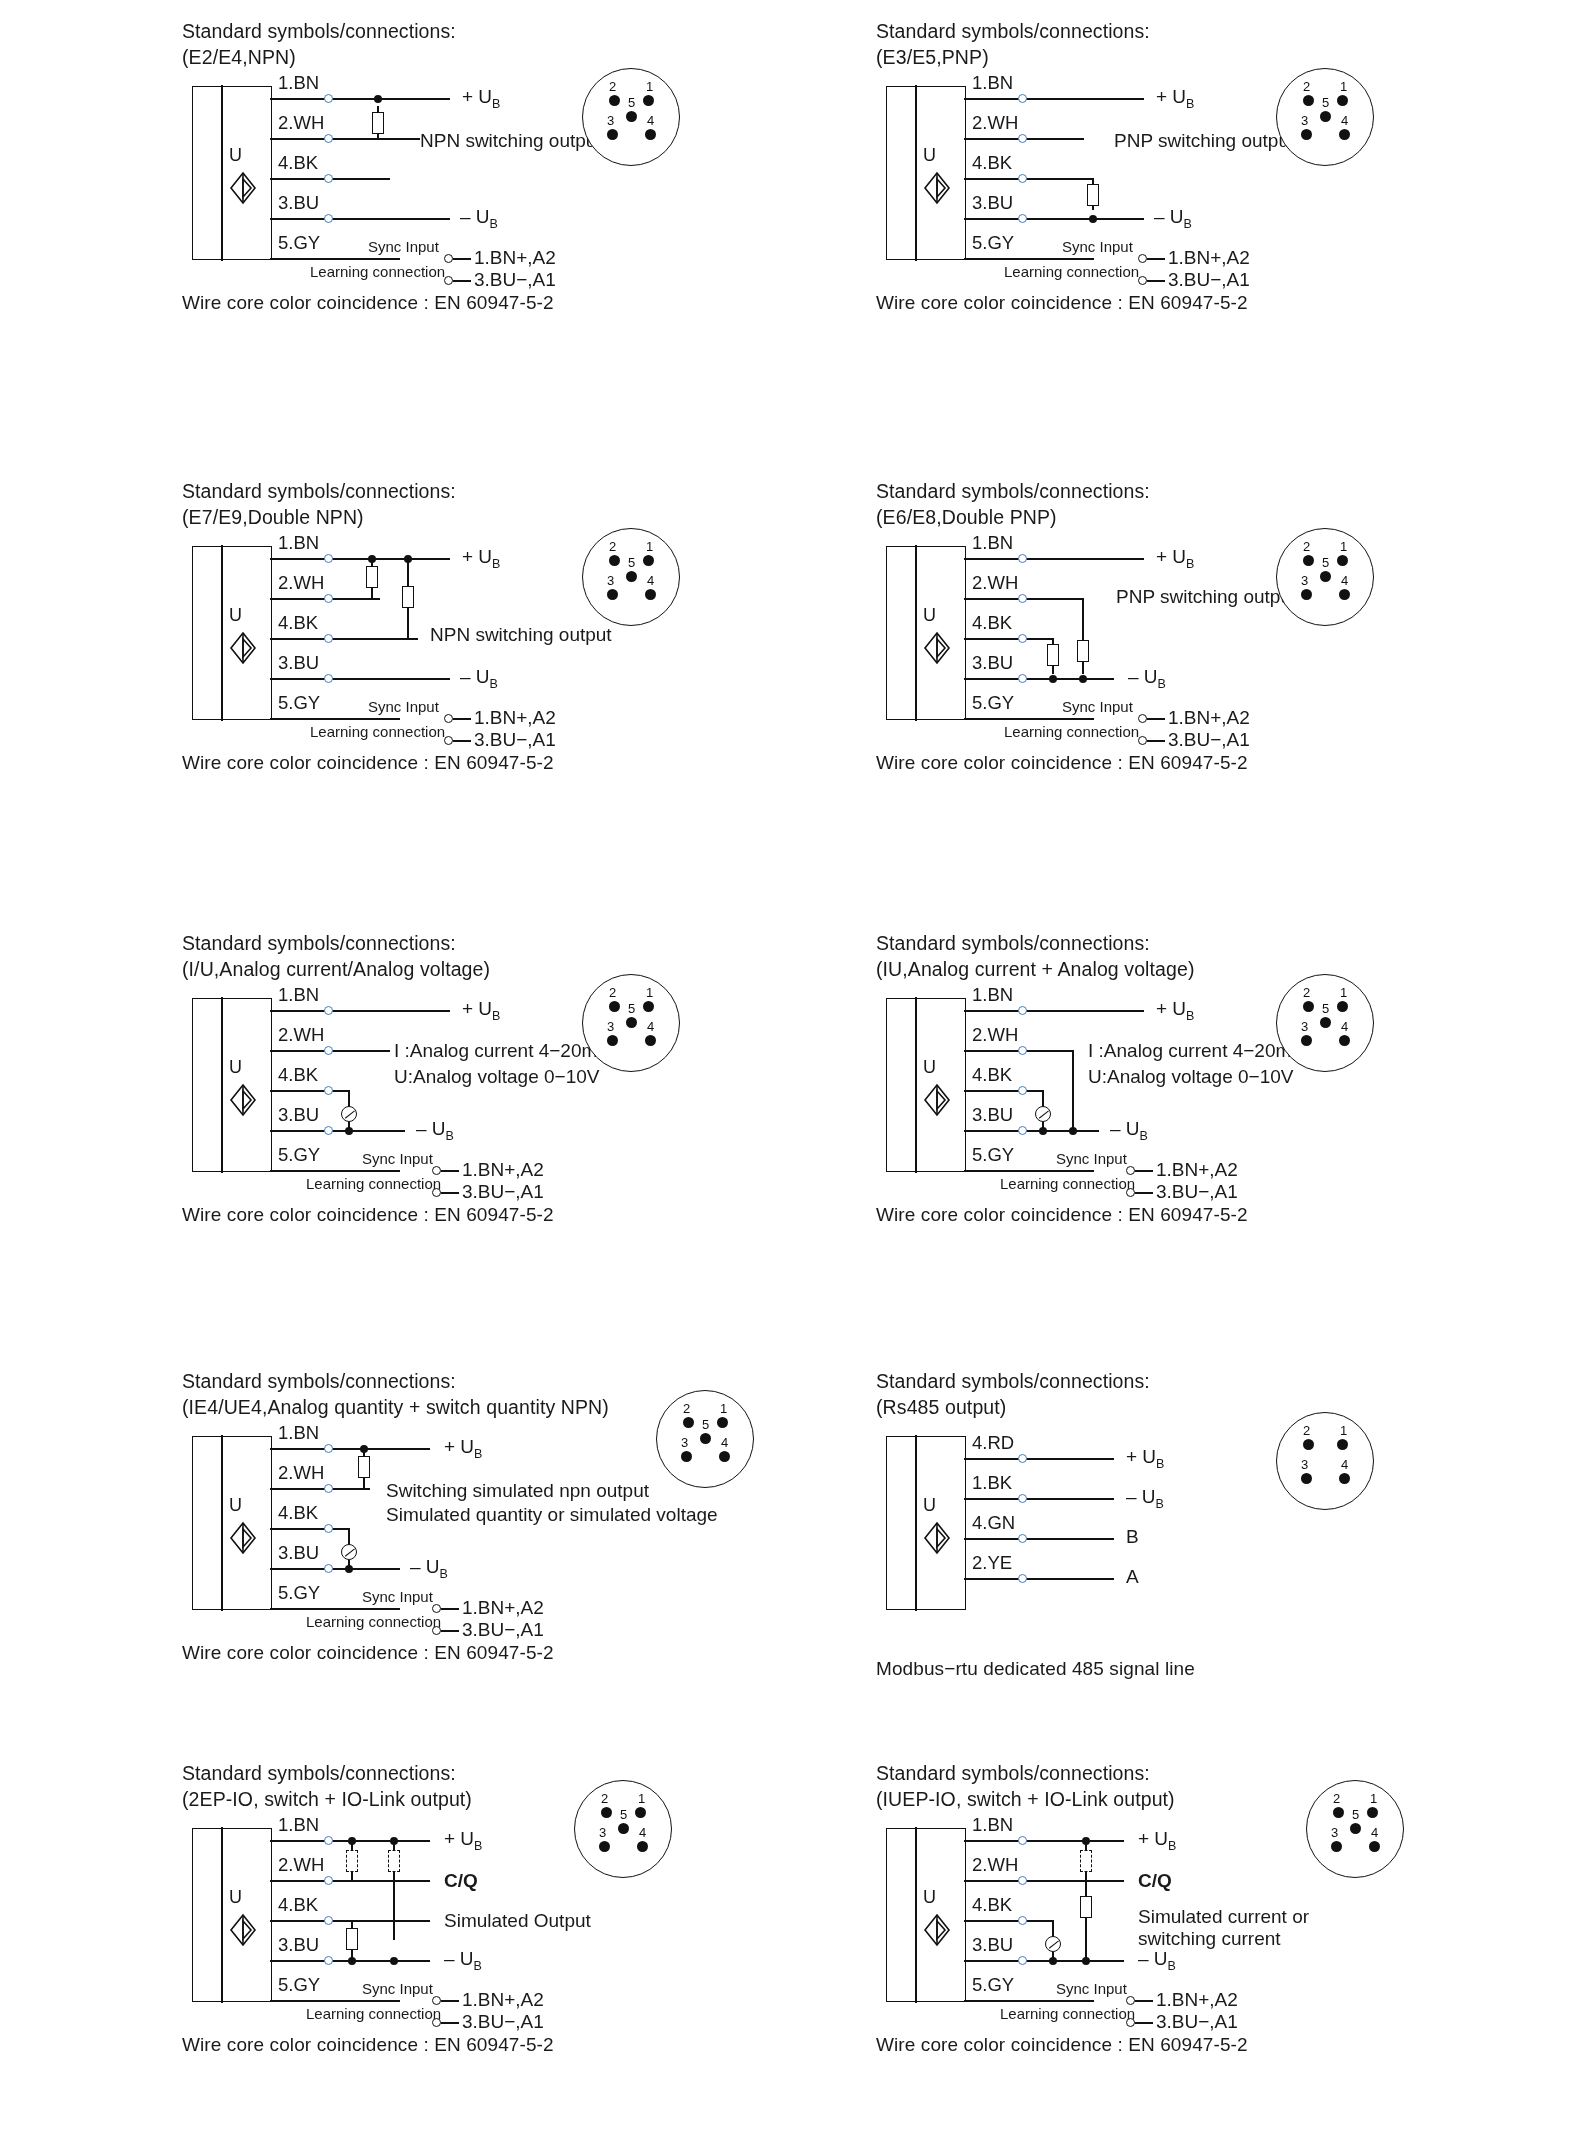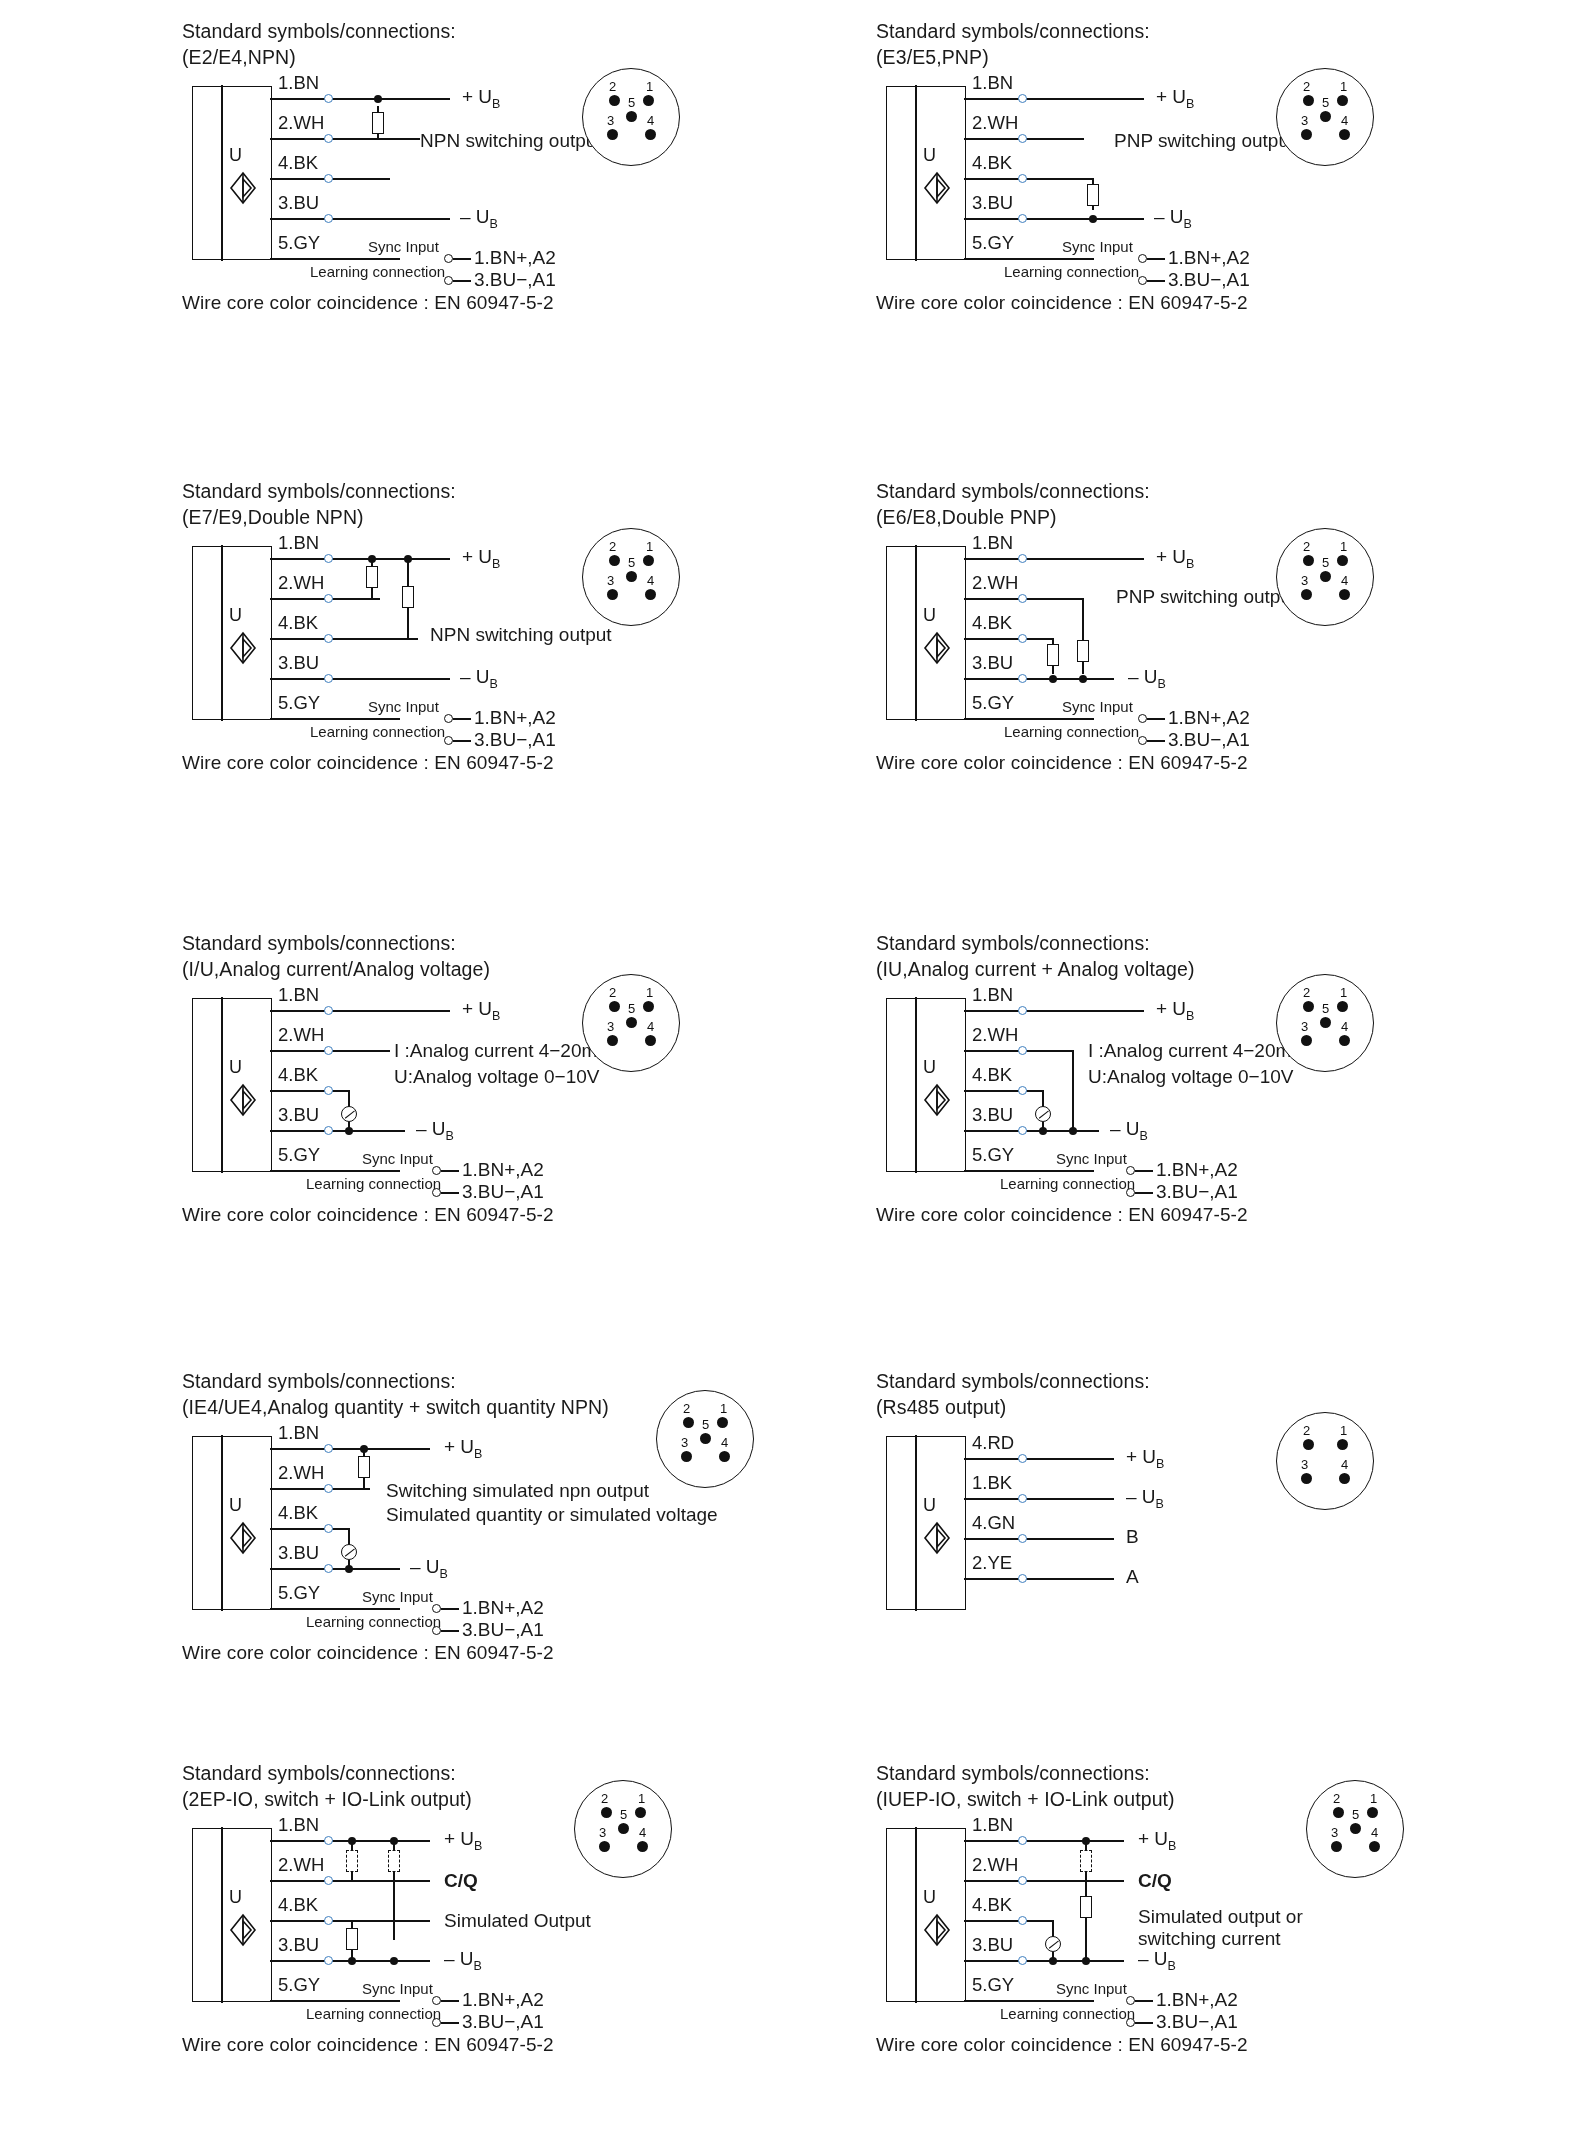--- a/index.html
+++ b/index.html
@@ -668,20 +668,21 @@
         <div class="pnum" style="left:26px; top:10px;">2</div>
         <div class="pnum" style="left:63px; top:10px;">1</div>
         <div class="pnum" style="left:24px; top:44px;">3</div>
         <div class="pnum" style="left:64px; top:44px;">4</div>
         <div class="pin" style="left:26px; top:26px;"></div>
         <div class="pin" style="left:60px; top:26px;"></div>
         <div class="pin" style="left:24px; top:60px;"></div>
         <div class="pin" style="left:62px; top:60px;"></div>
       </div>
     </div>
+    <div class="footer" style="margin-top:22px;">Modbus−rtu dedicated 485 signal line</div>
   </div>
 
   <div class="cell" style="left:182px; top:1760px;">
     <div class="title">Standard symbols/connections:
 (2EP-IO, switch + IO-Link output)</div>
     <div class="diagram">
       <div class="sensor">
         <span class="ulabel">U</span>
         <svg class="uarrow" viewBox="0 0 32 34">
           <polygon points="16,2 28,17 16,32 4,17" fill="none" stroke="#111" stroke-width="1.6"></polygon>
@@ -768,21 +769,21 @@
       <div class="wire" style="left:88px; top:62px; width:160px;"></div>
       <div class="term" style="left:142px; top:58px;"></div>
       <div class="vwire" style="left:209px; top:22px; height:120px;"></div>
       <div class="res dash vert" style="left:204px; top:32px;"></div>
       <div class="res vert" style="left:204px; top:78px;"></div>
       <div class="siglbl bold" style="left:262px; top:52px;">C/Q</div>
 
       <div class="pinlbl" style="left:96px; top:76px;">4.BK</div>
       <div class="wire" style="left:88px; top:102px; width:90px;"></div>
       <div class="term" style="left:142px; top:98px;"></div>
-      <div class="siglbl" style="left:262px; top:88px;">Simulated output or</div>
+      <div class="siglbl" style="left:262px; top:88px;">Simulated current or</div>
       <div class="siglbl" style="left:262px; top:110px;">switching current</div>
 
       <div class="pinlbl" style="left:96px; top:116px;">3.BU</div>
       <div class="wire" style="left:88px; top:142px; width:160px;"></div>
       <div class="term" style="left:142px; top:138px;"></div>
       <div class="vwire" style="left:176px; top:102px; height:20px;"></div>
       <div class="meter" style="left:169px; top:118px;"></div>
       <div class="vwire" style="left:176px; top:134px; height:9px;"></div>
       <div class="dot" style="left:173px; top:138.5px;"></div>
       <div class="dot" style="left:206px; top:138.5px;"></div>

